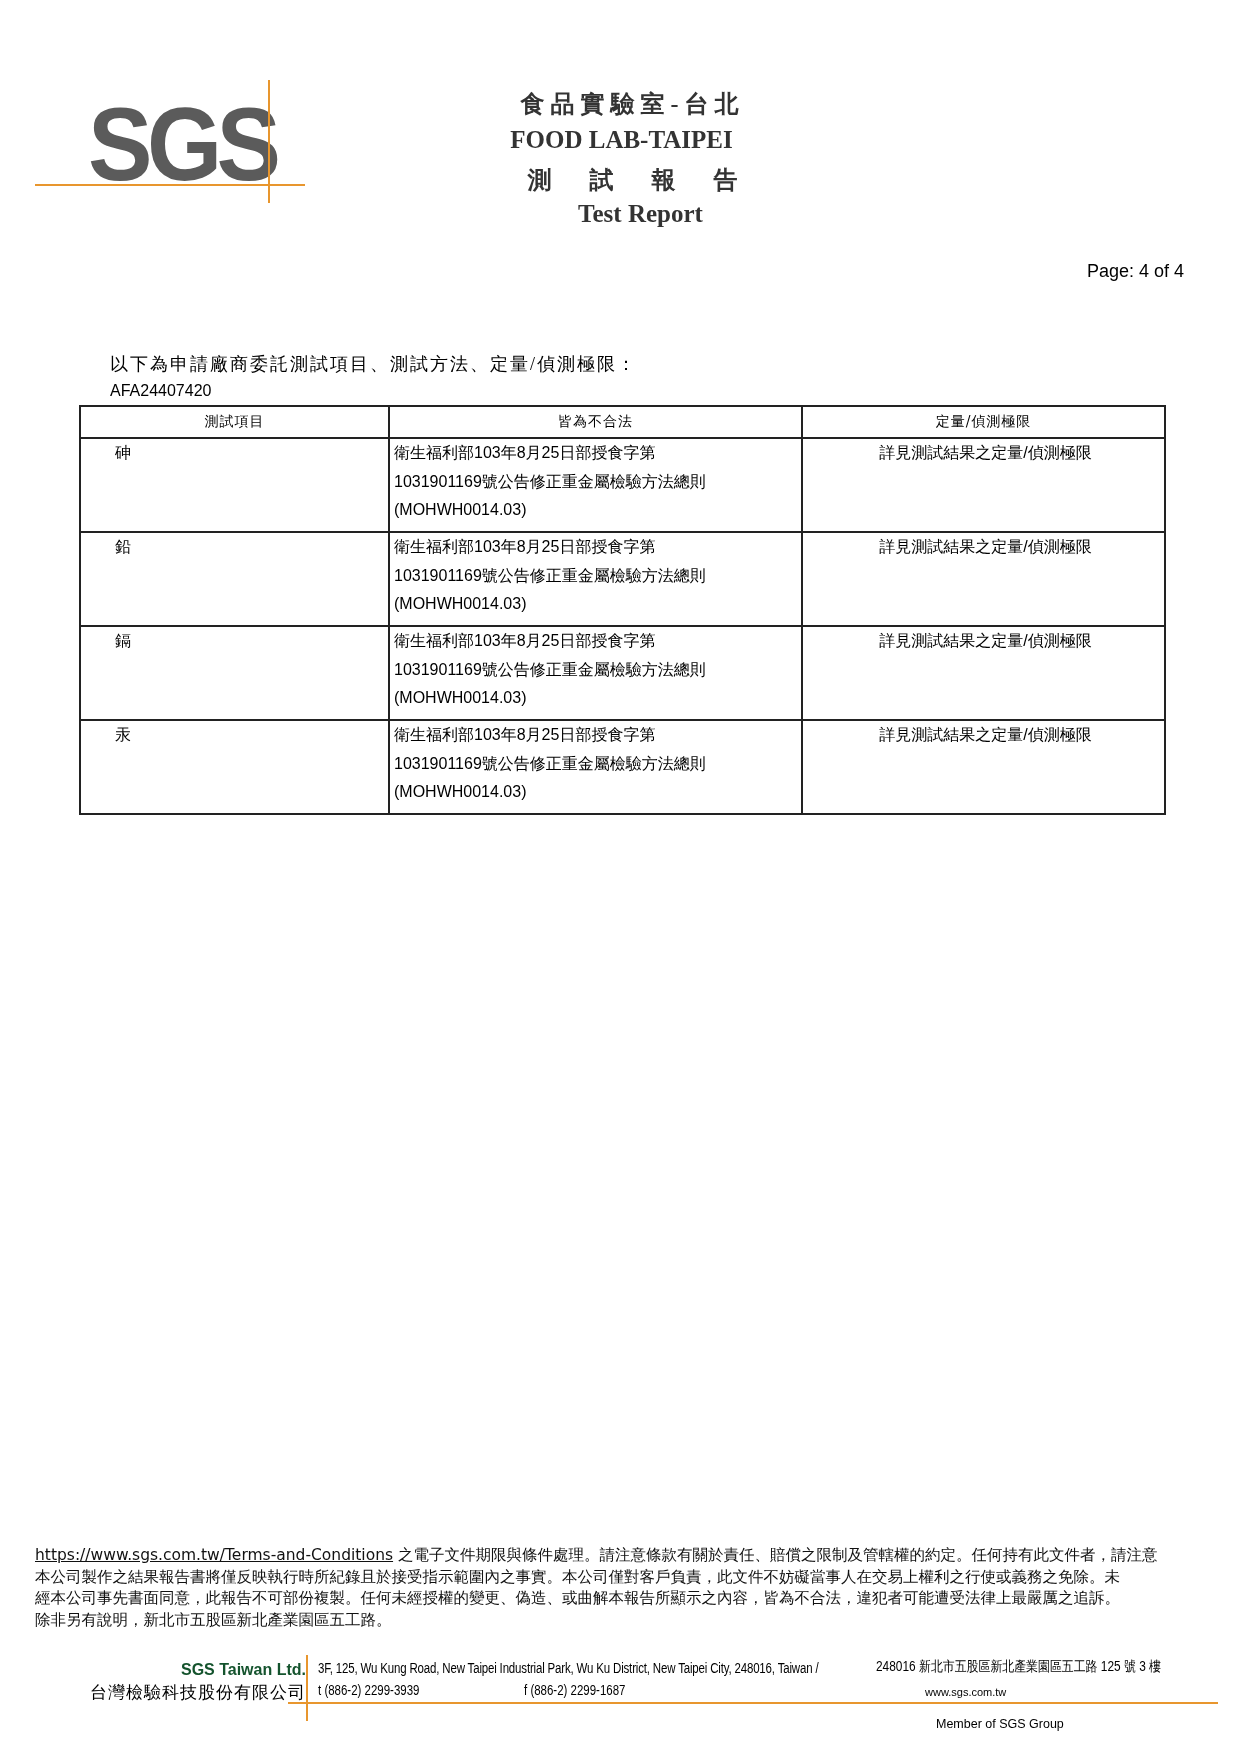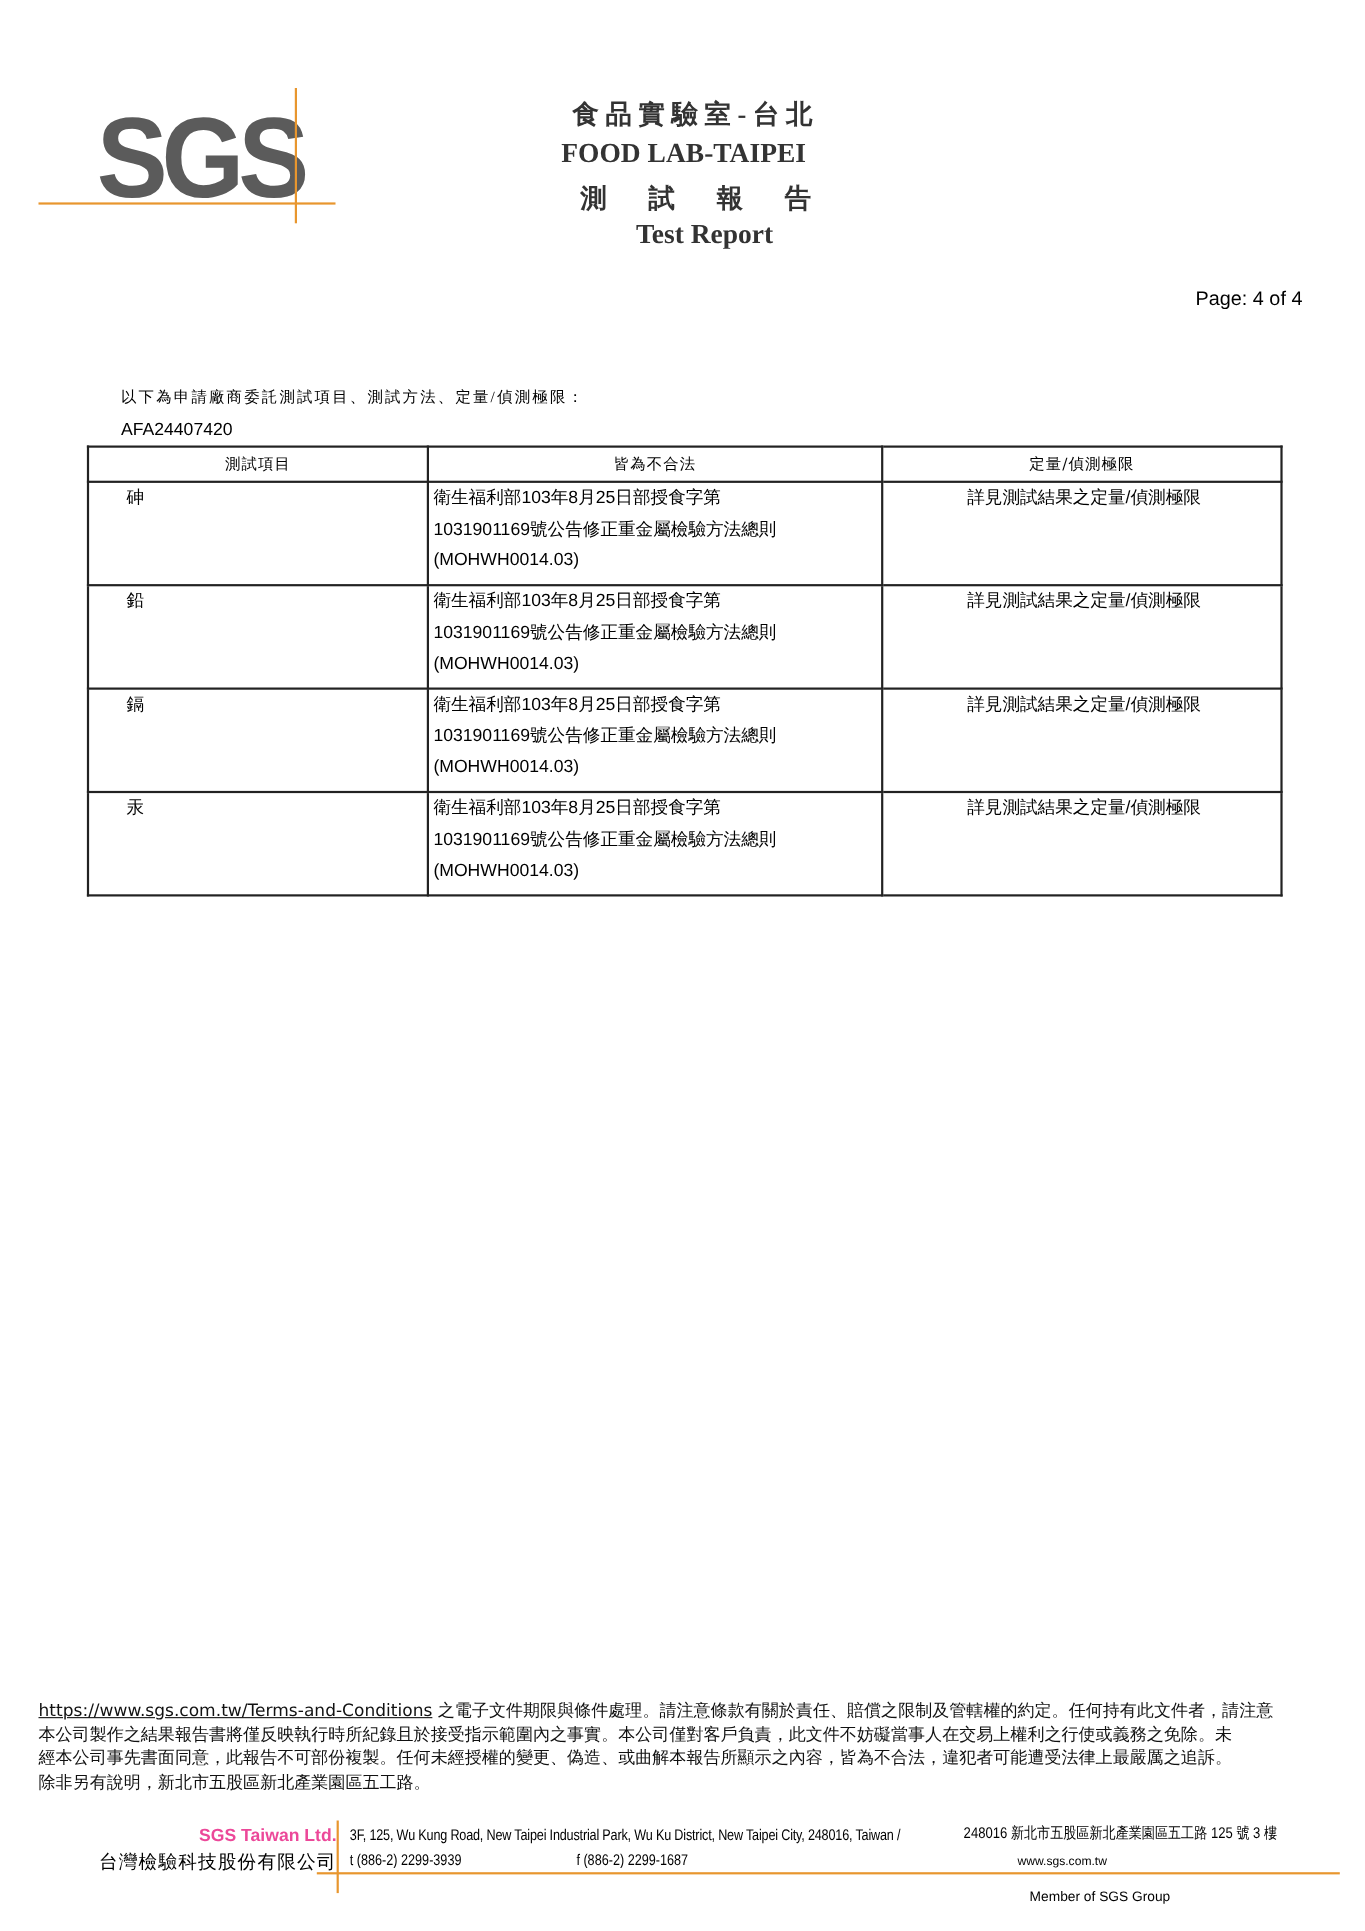--- a/index.html
+++ b/index.html
@@ -13,38 +13,38 @@
 
   
   .hdr { position: absolute; left: 0; width: 1241px; text-align: center; color: #333; font-family: "Liberation Serif", "DejaVu Serif", serif; }
   .hdr-zh1 { top: 88px; font-size: 24px; font-weight: bold; letter-spacing: 6px; padding-left: 12px; }
   .hdr-en1 { top: 126px; font-size: 25px; font-weight: bold; padding-left: 1px; }
   .hdr-zh2 { top: 164px; font-size: 24px; font-weight: bold; letter-spacing: 16px; padding-left: 20px; }
   .hdr-en2 { top: 200px; font-size: 25px; font-weight: bold; padding-left: 20px; }
 
   .page-no { position: absolute; right: 57px; top: 261px; font-size: 18px; }
 
-  .intro { position: absolute; left: 110px; top: 352px; font-size: 14px; letter-spacing: 2px; font-family: Liberation Serif, serif; }
+  .intro { position: absolute; left: 110px; top: 352px; font-size: 18px; letter-spacing: 2px; font-family: Liberation Serif, serif; }
   .report-no { position: absolute; left: 110px; top: 382px; font-size: 16px; }
 
   
   table.spec { position: absolute; left: 79px; top: 405px; width: 1085px; border-collapse: collapse; table-layout: fixed; }
   table.spec th, table.spec td { border: 2px solid #222; vertical-align: top; }
   table.spec th { font-weight: normal; font-size: 14px; height: 28px; text-align: center; vertical-align: middle; font-family: "DejaVu Serif", serif; letter-spacing: 1px; }
   table.spec td { height: 92px; font-size: 16px; line-height: 28.5px; padding: 0 0 0 4px; }
   td.item { padding-left: 34px !important; }
   td.limit { text-align: center; }
   col.c1 { width: 309px; } col.c2 { width: 413px; } col.c3 { width: 363px; }
 
   
   .disclaimer { position: absolute; left: 35px; top: 1545px; width: 1180px; font-size: 15.5px; line-height: 21.5px; color: #111; font-family: "DejaVu Sans", sans-serif; }
   .disclaimer p { margin: 0; white-space: nowrap; }
   .disclaimer .link { text-decoration: underline; }
 
-  .co-en { position: absolute; right: 935px; top: 1661px; font-size: 16px; font-weight: bold; color: #ec4899; white-space: nowrap; }
+  .co-en { position: absolute; right: 935px; top: 1661px; font-size: 16px; font-weight: bold; color: #14532d; white-space: nowrap; }
   .co-zh { position: absolute; right: 935px; top: 1681px; font-size: 17px; letter-spacing: 1px; white-space: nowrap; font-family: "DejaVu Serif", serif; }
   .foot-vline { position: absolute; left: 306px; top: 1655px; width: 2px; height: 66px; background: #e8962e; }
   .foot-hline { position: absolute; left: 288px; top: 1702px; width: 930px; height: 2px; background: #e8962e; }
   .addr { position: absolute; left: 318px; top: 1660px; font-size: 14px; white-space: nowrap; transform: scaleX(0.82); transform-origin: left top; letter-spacing: -0.2px; }
   .addr-zh { position: absolute; left: 876px; top: 1658px; font-size: 14px; white-space: nowrap; transform: scaleX(0.85); transform-origin: left top; }
   .tel { position: absolute; left: 318px; top: 1682px; font-size: 14px; white-space: nowrap; transform: scaleX(0.82); transform-origin: left top; }
   .fax { position: absolute; left: 524px; top: 1682px; font-size: 14px; white-space: nowrap; transform: scaleX(0.82); transform-origin: left top; }
   .www { position: absolute; left: 925px; top: 1686px; font-size: 11px; white-space: nowrap; }
   .member { position: absolute; left: 936px; top: 1717px; font-size: 12.5px; white-space: nowrap; }
 </style>

